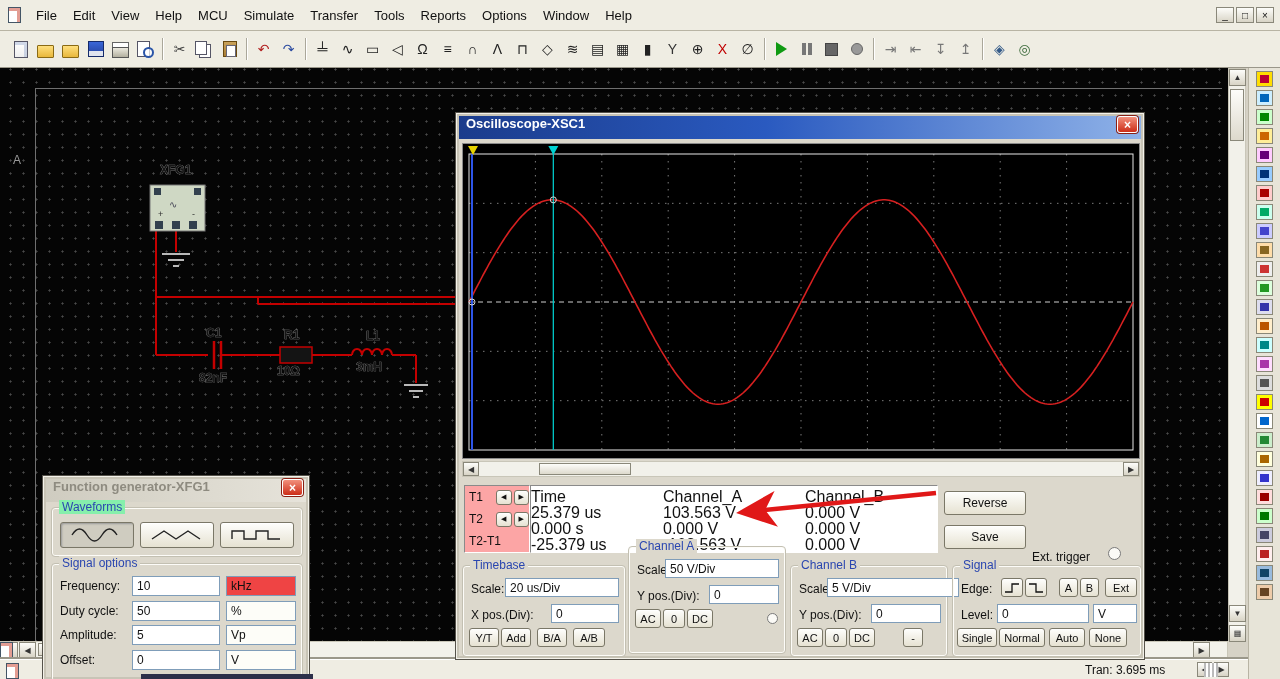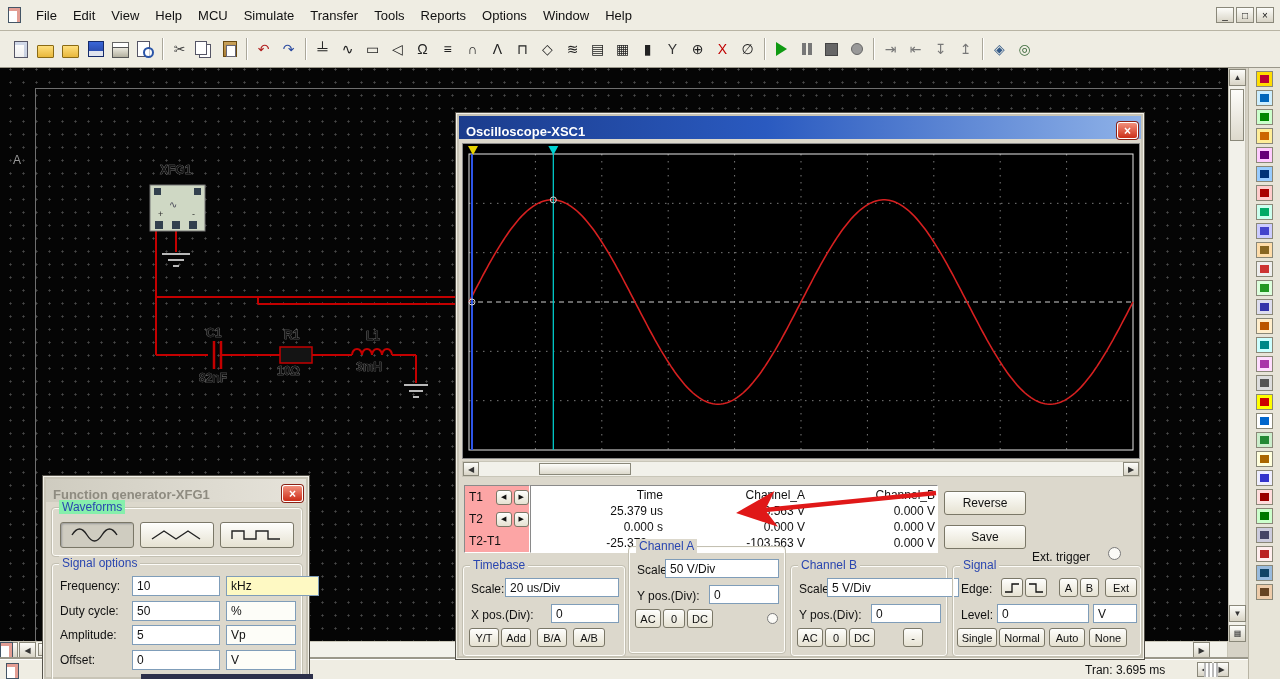--- a/index.html
+++ b/index.html
@@ -47,21 +47,21 @@
   .vscroll{left:1228px;top:68px;width:18px;height:573px}
   .hscroll{left:0;top:641px;width:1228px;height:18px}
   .statusbar{position:absolute;left:0;top:659px;width:1248px;height:20px;background:#efede3;border-top:1px solid #fff;box-shadow:0 -2px 0 #9a978a;z-index:2}
   .partsbar{position:absolute;left:1248px;top:68px;width:32px;height:611px;background:#e7e4d8;border-left:1px solid #b8b4a4;z-index:2;overflow:hidden}
   .pb-icon{width:17px;height:16px;border:1px solid #8a8878;margin:3px auto 2px;display:flex;align-items:center;justify-content:center}
   .pb-icon span{width:9px;height:8px;display:block}
   .grip{position:absolute;right:30px;top:3px;width:14px;height:14px;background:repeating-linear-gradient(90deg,#bbb 0 2px,#fff 2px 4px)}
 
   
   .win{position:absolute;background:#dcd8cc;border:1px solid #55524a;box-shadow:inset 0 0 0 1px #f4f2ea,inset 0 0 0 3px #c8c4b6}
-  .titlebar{position:absolute;left:3px;top:3px;right:3px;height:23px;display:flex;align-items:flex-end;padding:0 3px 0 7px;font-size:13px;font-weight:bold}
+  .titlebar{position:absolute;left:3px;top:3px;right:3px;height:23px;display:flex;align-items:flex-start;padding:0 3px 0 7px;font-size:13px;font-weight:bold}
   .titlebar.active{background:linear-gradient(90deg,#1b3c8c,#2a5ac0 45%,#8fb2e8);color:#fff}
   .titlebar.inactive{background:linear-gradient(90deg,#cfccc0,#e6e3da);color:#8e8b80}
   .xbtn{margin-left:auto;width:21px;height:17px;border:1px solid #fff;border-radius:3px;background:linear-gradient(#f2907c,#cc2d18);color:#fff;font-weight:bold;font-size:12px;display:flex;align-items:center;justify-content:center;box-shadow:0 0 0 1px #8a2014}
   .btn{position:absolute;display:flex;align-items:center;justify-content:center;font-size:11px;background:linear-gradient(#fefefc,#e6e2d2);border:1px solid #7a7767;border-radius:3px;box-shadow:inset 0 1px 0 #fff;cursor:default}
   .btn.pressed{background:#cfccc0;box-shadow:inset 1px 1px 2px #999}
   .field{position:absolute;background:#fff;border:1px solid #7f9db9;font-size:12px;padding:1px 4px;display:flex;align-items:center;overflow:hidden}
   .lbl{position:absolute;font-size:12px;white-space:nowrap}
   .gb{position:absolute;border:1px solid #c3c0b2;border-radius:4px;box-shadow:inset 0 0 0 1px #fdfcf8}
   .gb-caption{position:absolute;top:-8px;left:7px;background:#dcd8cc;padding:0 3px;color:#2a46b0;font-size:12px}
   .radio{position:absolute;width:13px;height:13px;border:1px solid #7a7a7a;border-radius:50%;background:#fbfaf6}
@@ -69,21 +69,21 @@
   
   .scope{left:455px;top:112px;width:690px;height:548px;z-index:5}
   .scope-display{position:absolute;left:6px;top:30px;width:678px;height:316px;background:#000;border:1px solid #8a8a8a}
   .scope-hscroll{position:absolute;left:6px;top:348px;width:678px;height:16px;background:#f2f1ea;border:1px solid #c9c6b8}
   .scope-hscroll .sb-btn{width:16px;height:14px}
   .tpanel{position:absolute;left:8px;top:372px;width:66px;height:68px;background:#fca5a5;border:1px solid;border-color:#8a8a8a #fff #fff #8a8a8a}
   .tp-row{display:flex;align-items:center;height:22px;padding-left:4px;gap:2px}
   .tp-row .t-lb{width:26px;font-size:12px}
   .tp-btn{position:static;width:16px;height:15px;font-size:7px}
   .rtable{position:absolute;left:74px;top:372px;width:408px;height:68px;background:#fff;border:1px solid;border-color:#8a8a8a #fff #fff #8a8a8a;display:grid;grid-template-columns:132px 142px 130px;align-content:start;padding-top:2px}
-  .rt-c{text-align:right;font-size:12px;height:16px}
+  .rt-c{text-align:left;font-size:16px;height:16px}
   .annot-arrow{position:absolute;left:275px;top:374px;pointer-events:none}
   .scope .ext-lbl{left:576px;top:437px}
 
   
   .funcgen{left:42px;top:475px;width:268px;height:206px;z-index:6}
   .wavebtn{width:74px;height:26px}
   .wavebtn svg{display:block}
   .fg-strip{position:absolute;left:98px;top:198px;width:172px;height:8px;background:#2c2f4a}
 </style>
 </head>
@@ -546,21 +546,21 @@
             <path d="M3,12 L3,4 L15,4 L15,12 L27,12 L27,4 L39,4 L39,12 L51,12" stroke="#222" fill="none" stroke-width="1.4"></path>
           </svg>
       </div>
     </div>
 
     <div class="gb" style="left:8px;top:87px;width:252px;height:119px">
       <span class="gb-caption">Signal options</span>
 
       <span class="lbl" style="left:8px;top:15px">Frequency:</span>
       <div class="field" style="left:80px;top:12px;width:88px;height:20px">10</div>
-      <div class="field" style="left:174px;top:12px;width:93px;height:20px;background:#fef9c3">kHz</div>
+      <div class="field" style="left:174px;top:12px;width:70px;height:20px;background:#ef4444">kHz</div>
 
       <span class="lbl" style="left:8px;top:40px">Duty cycle:</span>
       <div class="field" style="left:80px;top:37px;width:88px;height:20px">50</div>
       <div class="field" style="left:174px;top:37px;width:70px;height:20px;background:#fdfdf8">%</div>
 
       <span class="lbl" style="left:8px;top:64px">Amplitude:</span>
       <div class="field" style="left:80px;top:61px;width:88px;height:20px">5</div>
       <div class="field" style="left:174px;top:61px;width:70px;height:20px;background:#fdfdf8">Vp</div>
 
       <span class="lbl" style="left:8px;top:89px">Offset:</span>

